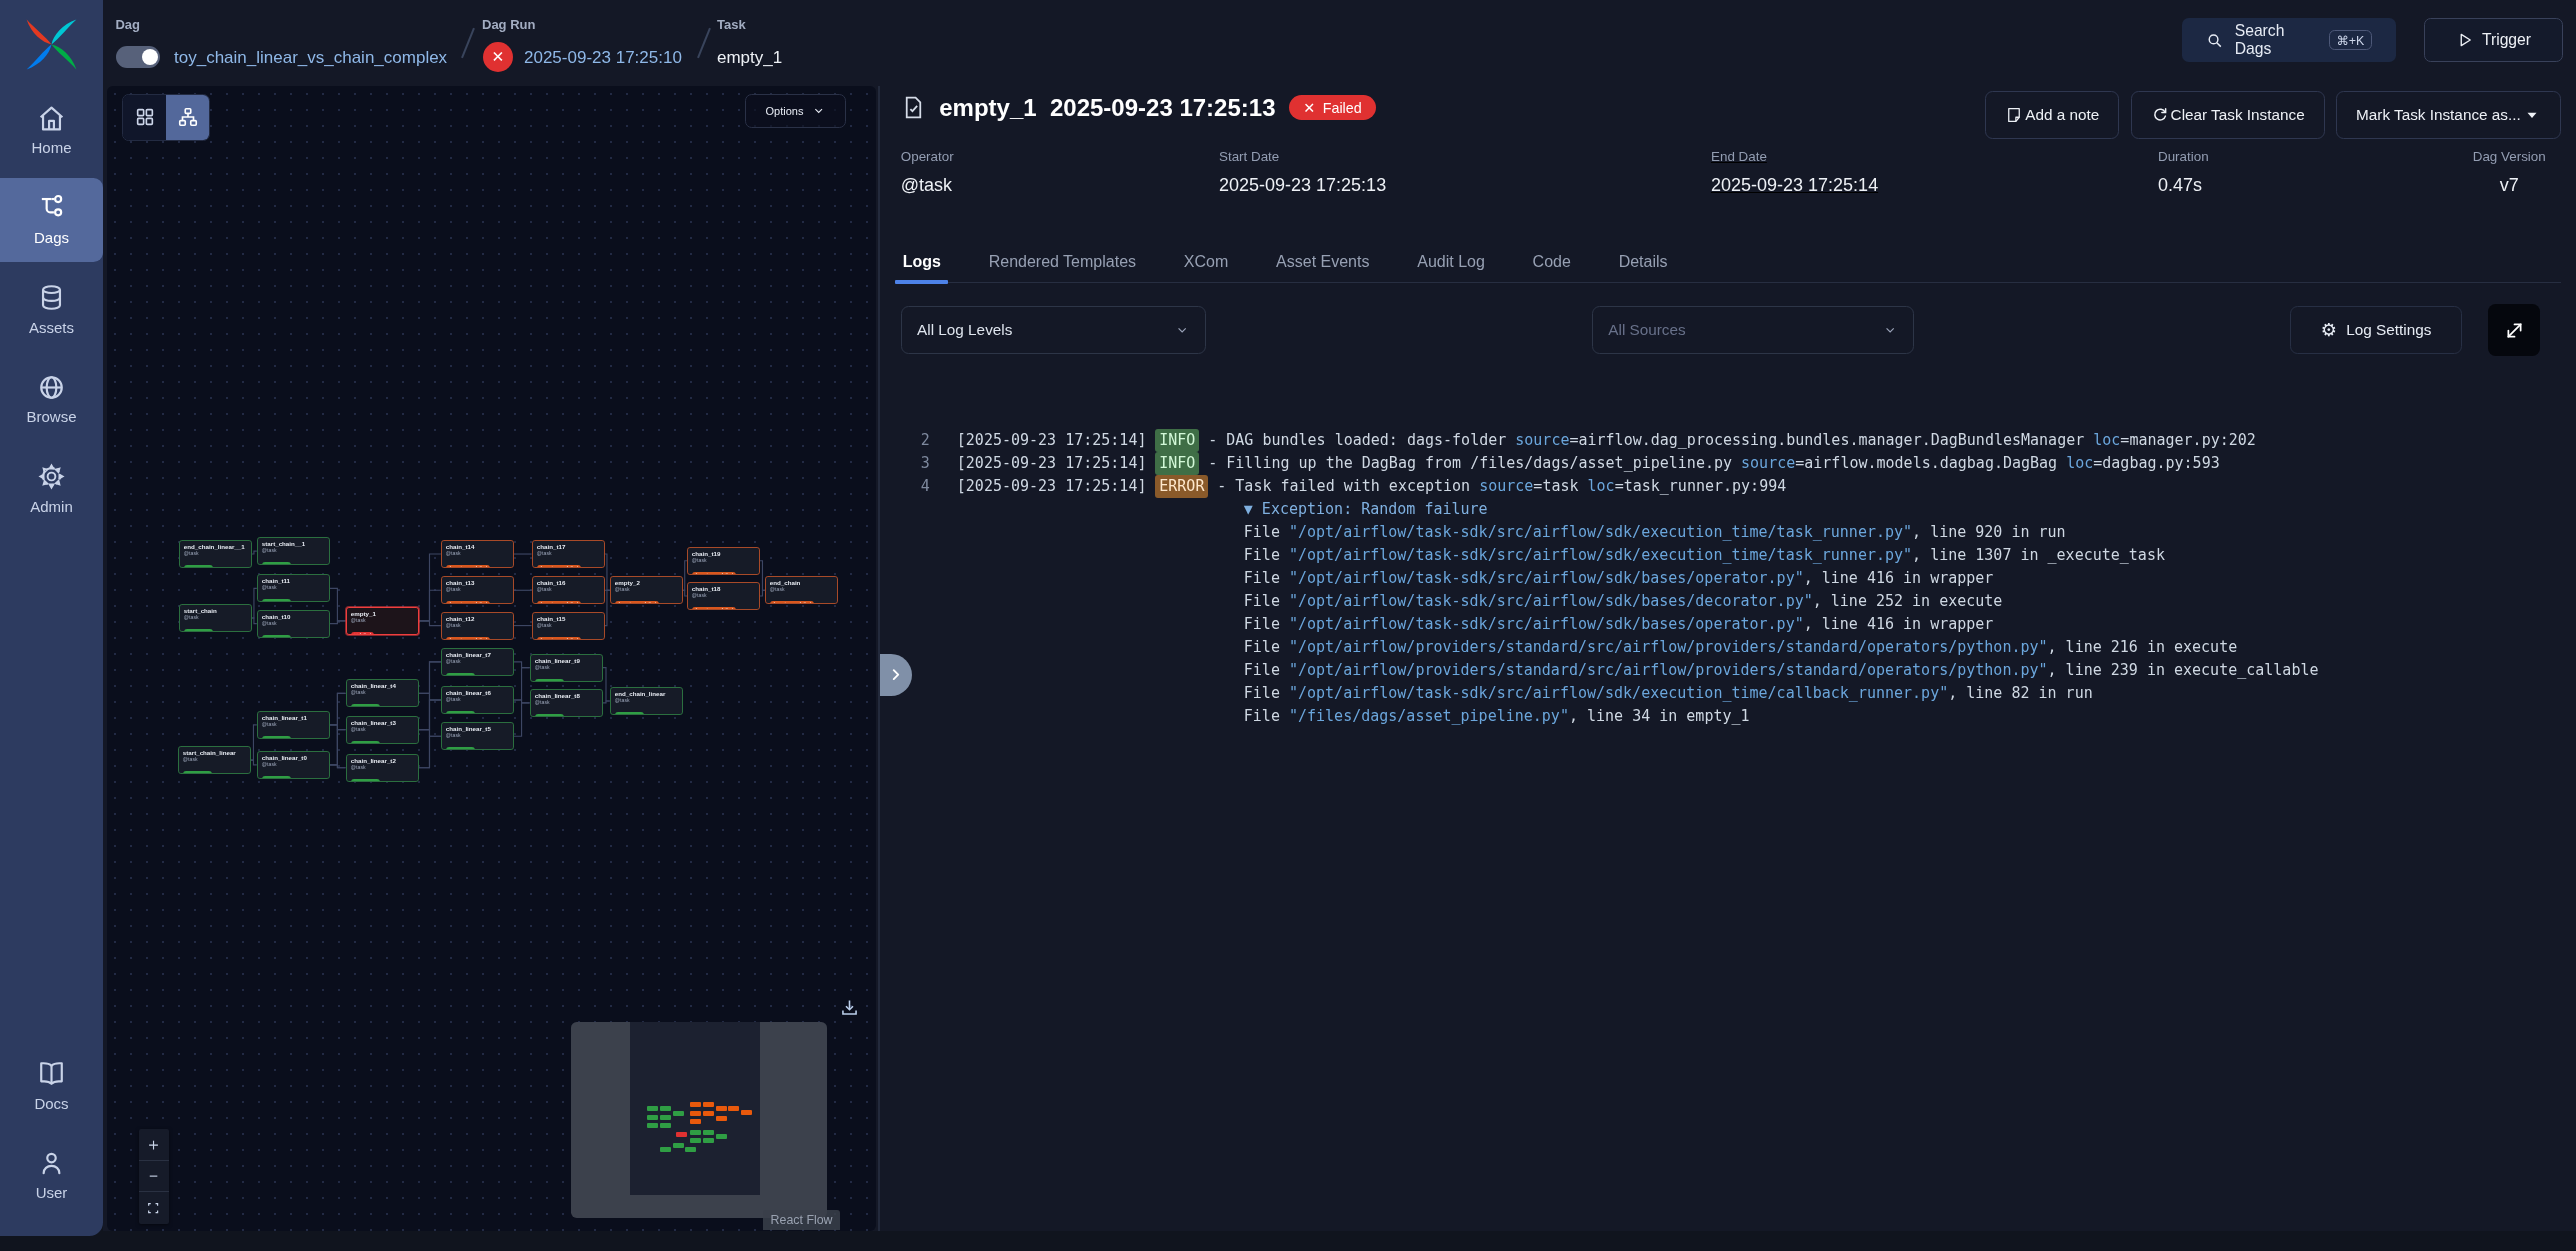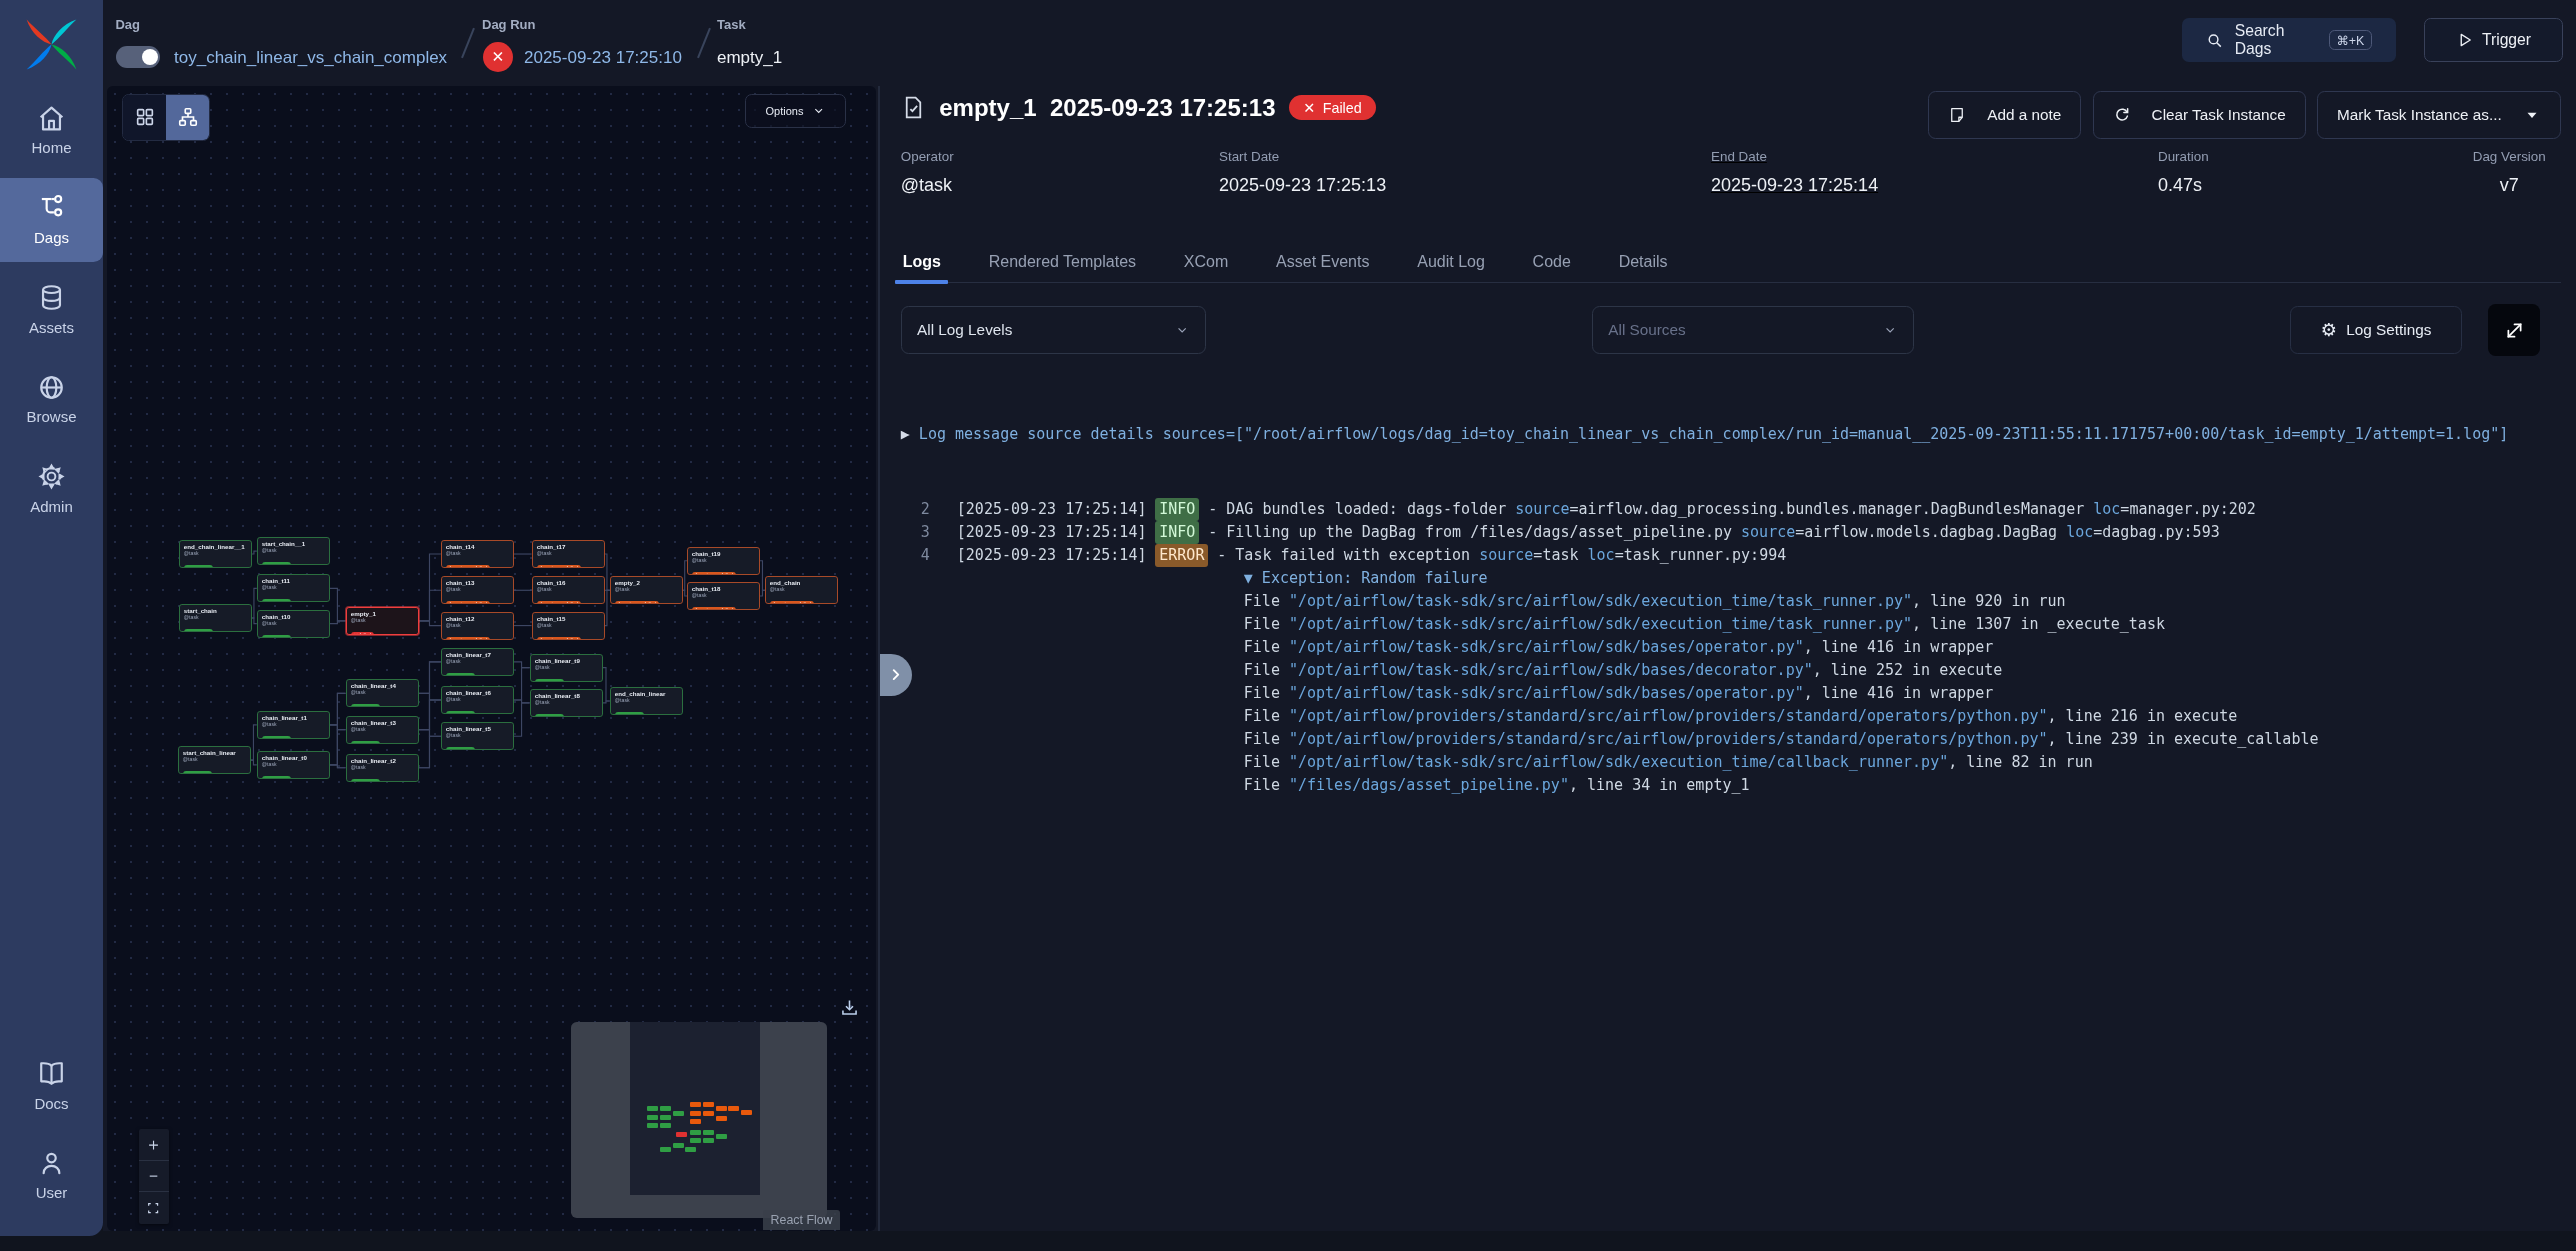--- a/index.html
+++ b/index.html
@@ -86,21 +86,21 @@
 
   
   .task-panel { position:absolute; left:897px; top:86px; width:1679px; height:1145px; }
   .tp-title-row { position:absolute; left:3.8px; top:7.6px; display:flex; align-items:center; gap:13.4px; }
   .tp-title-row svg.doc { width:25px; height:25px; color:#d6dce8; }
   .tp-title { font-size:24px; font-weight:bold; color:#ffffff; }
   .badge-failed { background:#e03131; color:#fff; border-radius:953px; padding:4.8px 14.3px; font-size:14.3px;
     display:flex; align-items:center; gap:7.6px; }
   .tp-actions { position:absolute; right:15.3px; top:4.8px; display:flex; gap:11.4px; }
   .act-btn { height:48px; border:1px solid #2f3750; border-radius:7.6px; display:flex; align-items:center;
-    gap:21px; padding:0 19px; color:#eef1f6; font-size:15.3px; cursor:pointer; background:transparent; }
+    gap:2px; padding:0 19px; color:#eef1f6; font-size:15.3px; cursor:pointer; background:transparent; }
   .act-btn svg { width:18px; height:18px; }
   .meta-row { position:absolute; left:0; top:63px; width:1664px; height:74px; }
   .meta-col { position:absolute; top:0; }
   .meta-col .ml { font-size:13.4px; color:#939db2; }
   .meta-col .mv { font-size:18px; color:#eef1f6; margin-top:11.4px; }
   .tabs-row { position:absolute; left:0; top:155px; width:1664px; height:42px; border-bottom:1px solid #272e41;
     display:flex; gap:44px; padding-left:3.8px; }
   .tab { font-size:16px; color:#97a0b3; position:relative; display:flex; align-items:center; cursor:pointer;
     padding:0 1.9px; }
   .tab.active { color:#ffffff; font-weight:bold; }
@@ -510,18 +510,17 @@
       <div class="expand-btn">
         <svg viewBox="0 0 24 24" fill="none" stroke="currentColor" stroke-width="2" stroke-linecap="round">
           <path d="M5 19 L19 5"></path>
             <path d="M12 5 H19 V12"></path>
             <path d="M12 19 H5 V12"></path>
         </svg>
       </div>
     </div>
 
     <div class="log-area">
-      <div class="log-head"><span class="tri">▶ </span><span>Log message source details sources=["/root/airflow/logs/dag_id=toy_chain_linear_vs_chain_complex/run_id=manual__2025-09-23T11:55:11.171757+00:00/task_id=empty_1/attempt=1.log"]</span></div>
       <div class="log-lines" id="log-lines"><div><span class="ln-num">2</span><span>[2025-09-23 17:25:14] </span><span class="lvl INFO">INFO</span><span> - DAG bundles loaded: dags-folder </span><span class="lb">source</span><span>=airflow.dag_processing.bundles.manager.DagBundlesManager </span><span class="lb">loc</span><span>=manager.py:202</span></div><div><span class="ln-num">3</span><span>[2025-09-23 17:25:14] </span><span class="lvl INFO">INFO</span><span> - Filling up the DagBag from /files/dags/asset_pipeline.py </span><span class="lb">source</span><span>=airflow.models.dagbag.DagBag </span><span class="lb">loc</span><span>=dagbag.py:593</span></div><div><span class="ln-num">4</span><span>[2025-09-23 17:25:14] </span><span class="lvl ERROR">ERROR</span><span> - Task failed with exception </span><span class="lb">source</span><span>=task </span><span class="lb">loc</span><span>=task_runner.py:994</span></div><div class="exc-block"><div class="exc-title">▼ Exception: Random failure</div><div><span>File </span><span class="lb">"/opt/airflow/task-sdk/src/airflow/sdk/execution_time/task_runner.py"</span><span>, line 920 in run</span></div><div><span>File </span><span class="lb">"/opt/airflow/task-sdk/src/airflow/sdk/execution_time/task_runner.py"</span><span>, line 1307 in _execute_task</span></div><div><span>File </span><span class="lb">"/opt/airflow/task-sdk/src/airflow/sdk/bases/operator.py"</span><span>, line 416 in wrapper</span></div><div><span>File </span><span class="lb">"/opt/airflow/task-sdk/src/airflow/sdk/bases/decorator.py"</span><span>, line 252 in execute</span></div><div><span>File </span><span class="lb">"/opt/airflow/task-sdk/src/airflow/sdk/bases/operator.py"</span><span>, line 416 in wrapper</span></div><div><span>File </span><span class="lb">"/opt/airflow/providers/standard/src/airflow/providers/standard/operators/python.py"</span><span>, line 216 in execute</span></div><div><span>File </span><span class="lb">"/opt/airflow/providers/standard/src/airflow/providers/standard/operators/python.py"</span><span>, line 239 in execute_callable</span></div><div><span>File </span><span class="lb">"/opt/airflow/task-sdk/src/airflow/sdk/execution_time/callback_runner.py"</span><span>, line 82 in run</span></div><div><span>File </span><span class="lb">"/files/dags/asset_pipeline.py"</span><span>, line 34 in empty_1</span></div></div></div>
     </div>
   </section>
 </div>
 
 
 </body></html>

